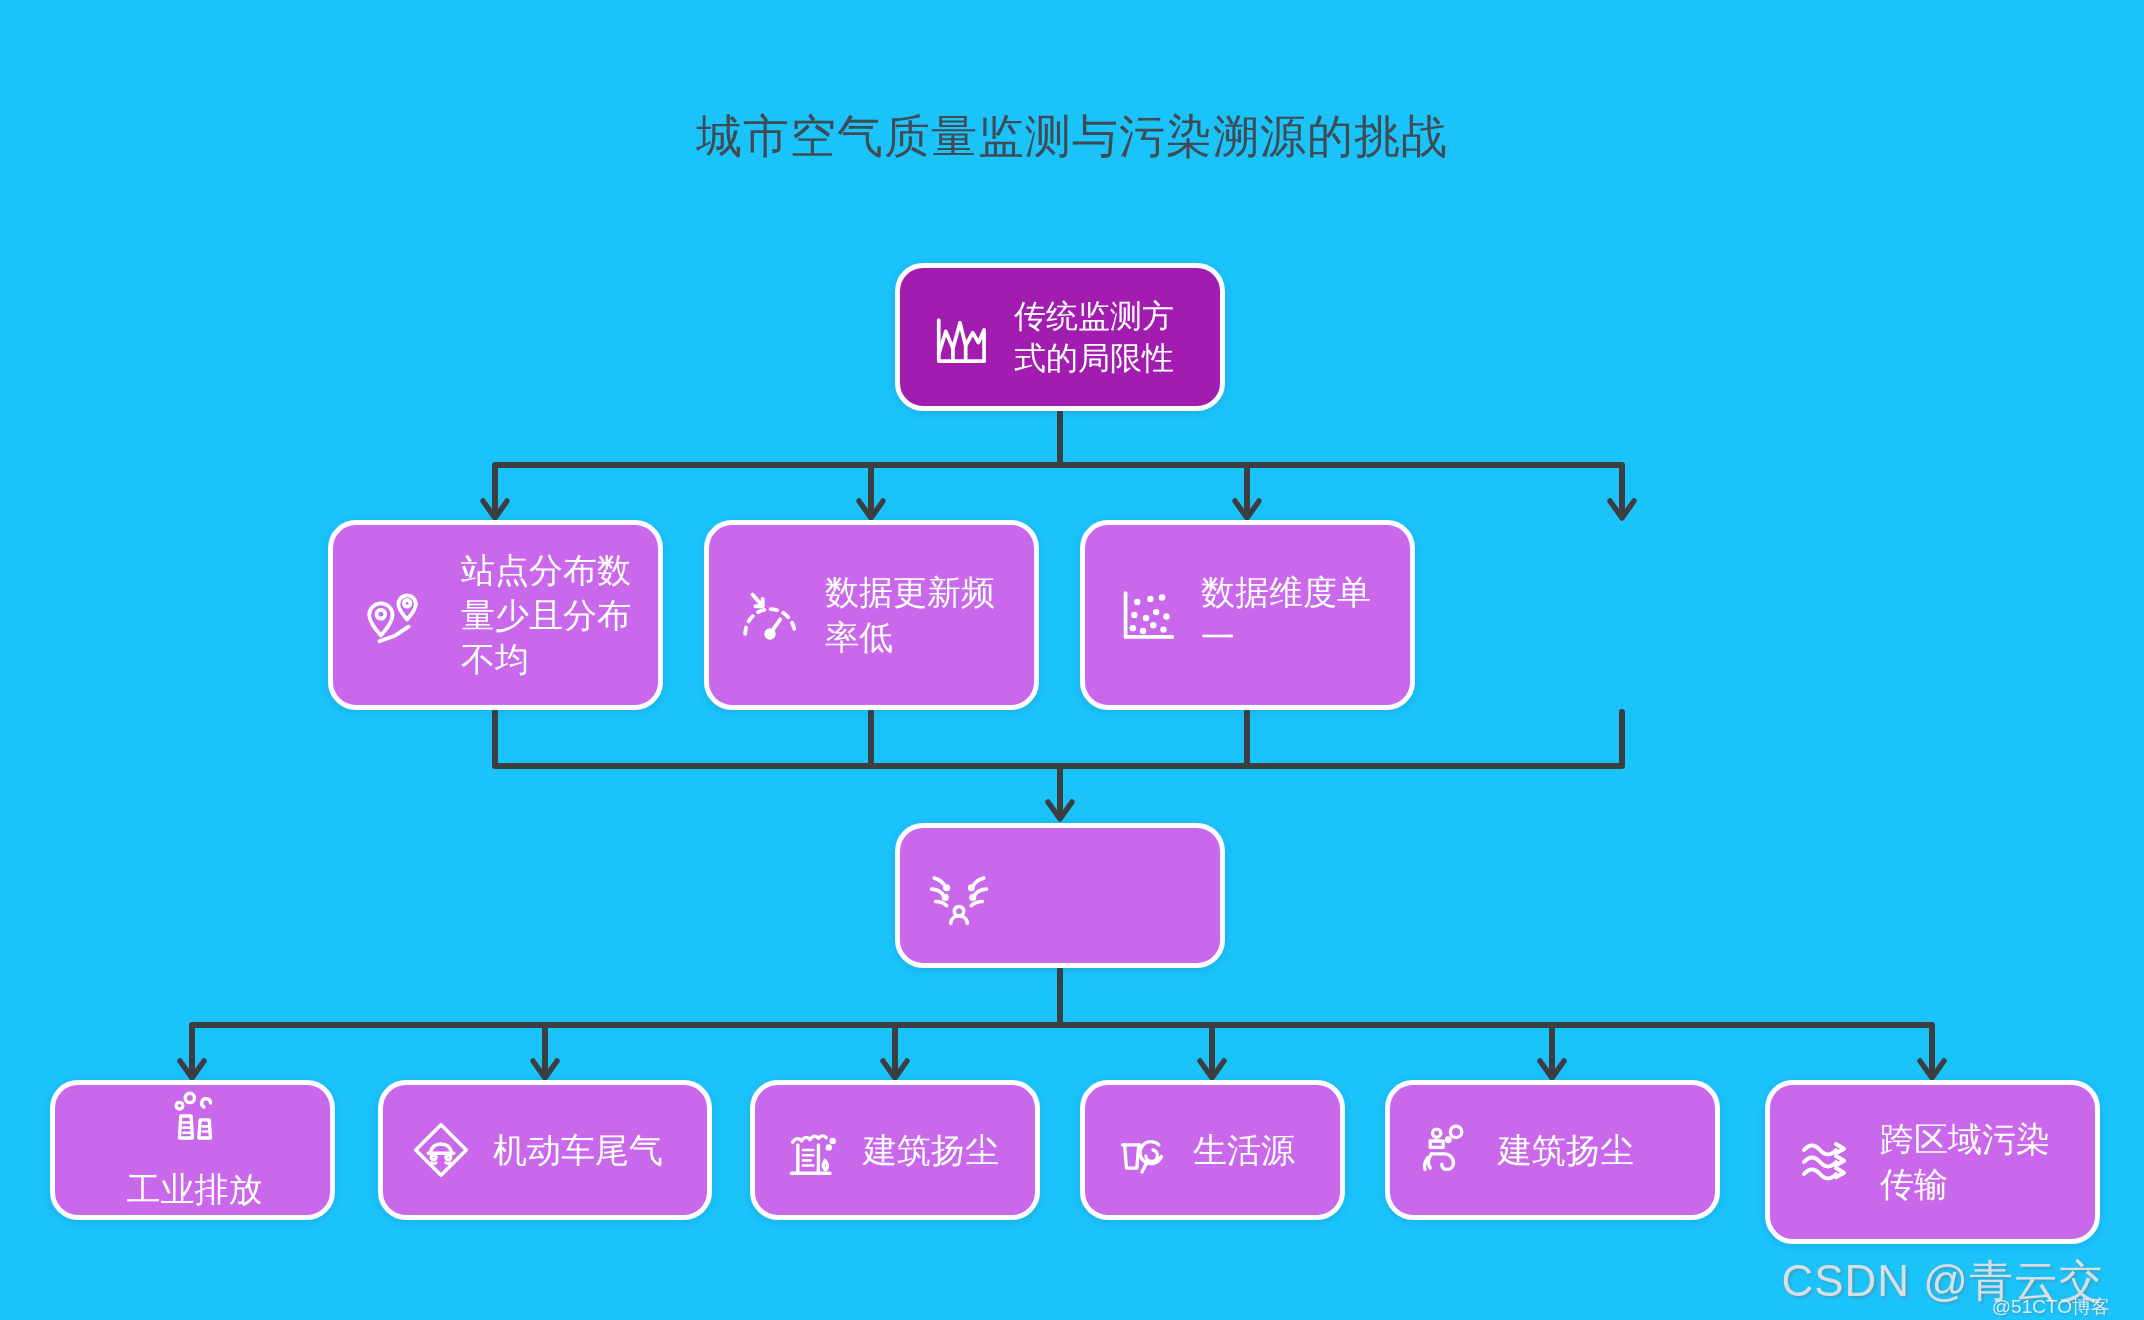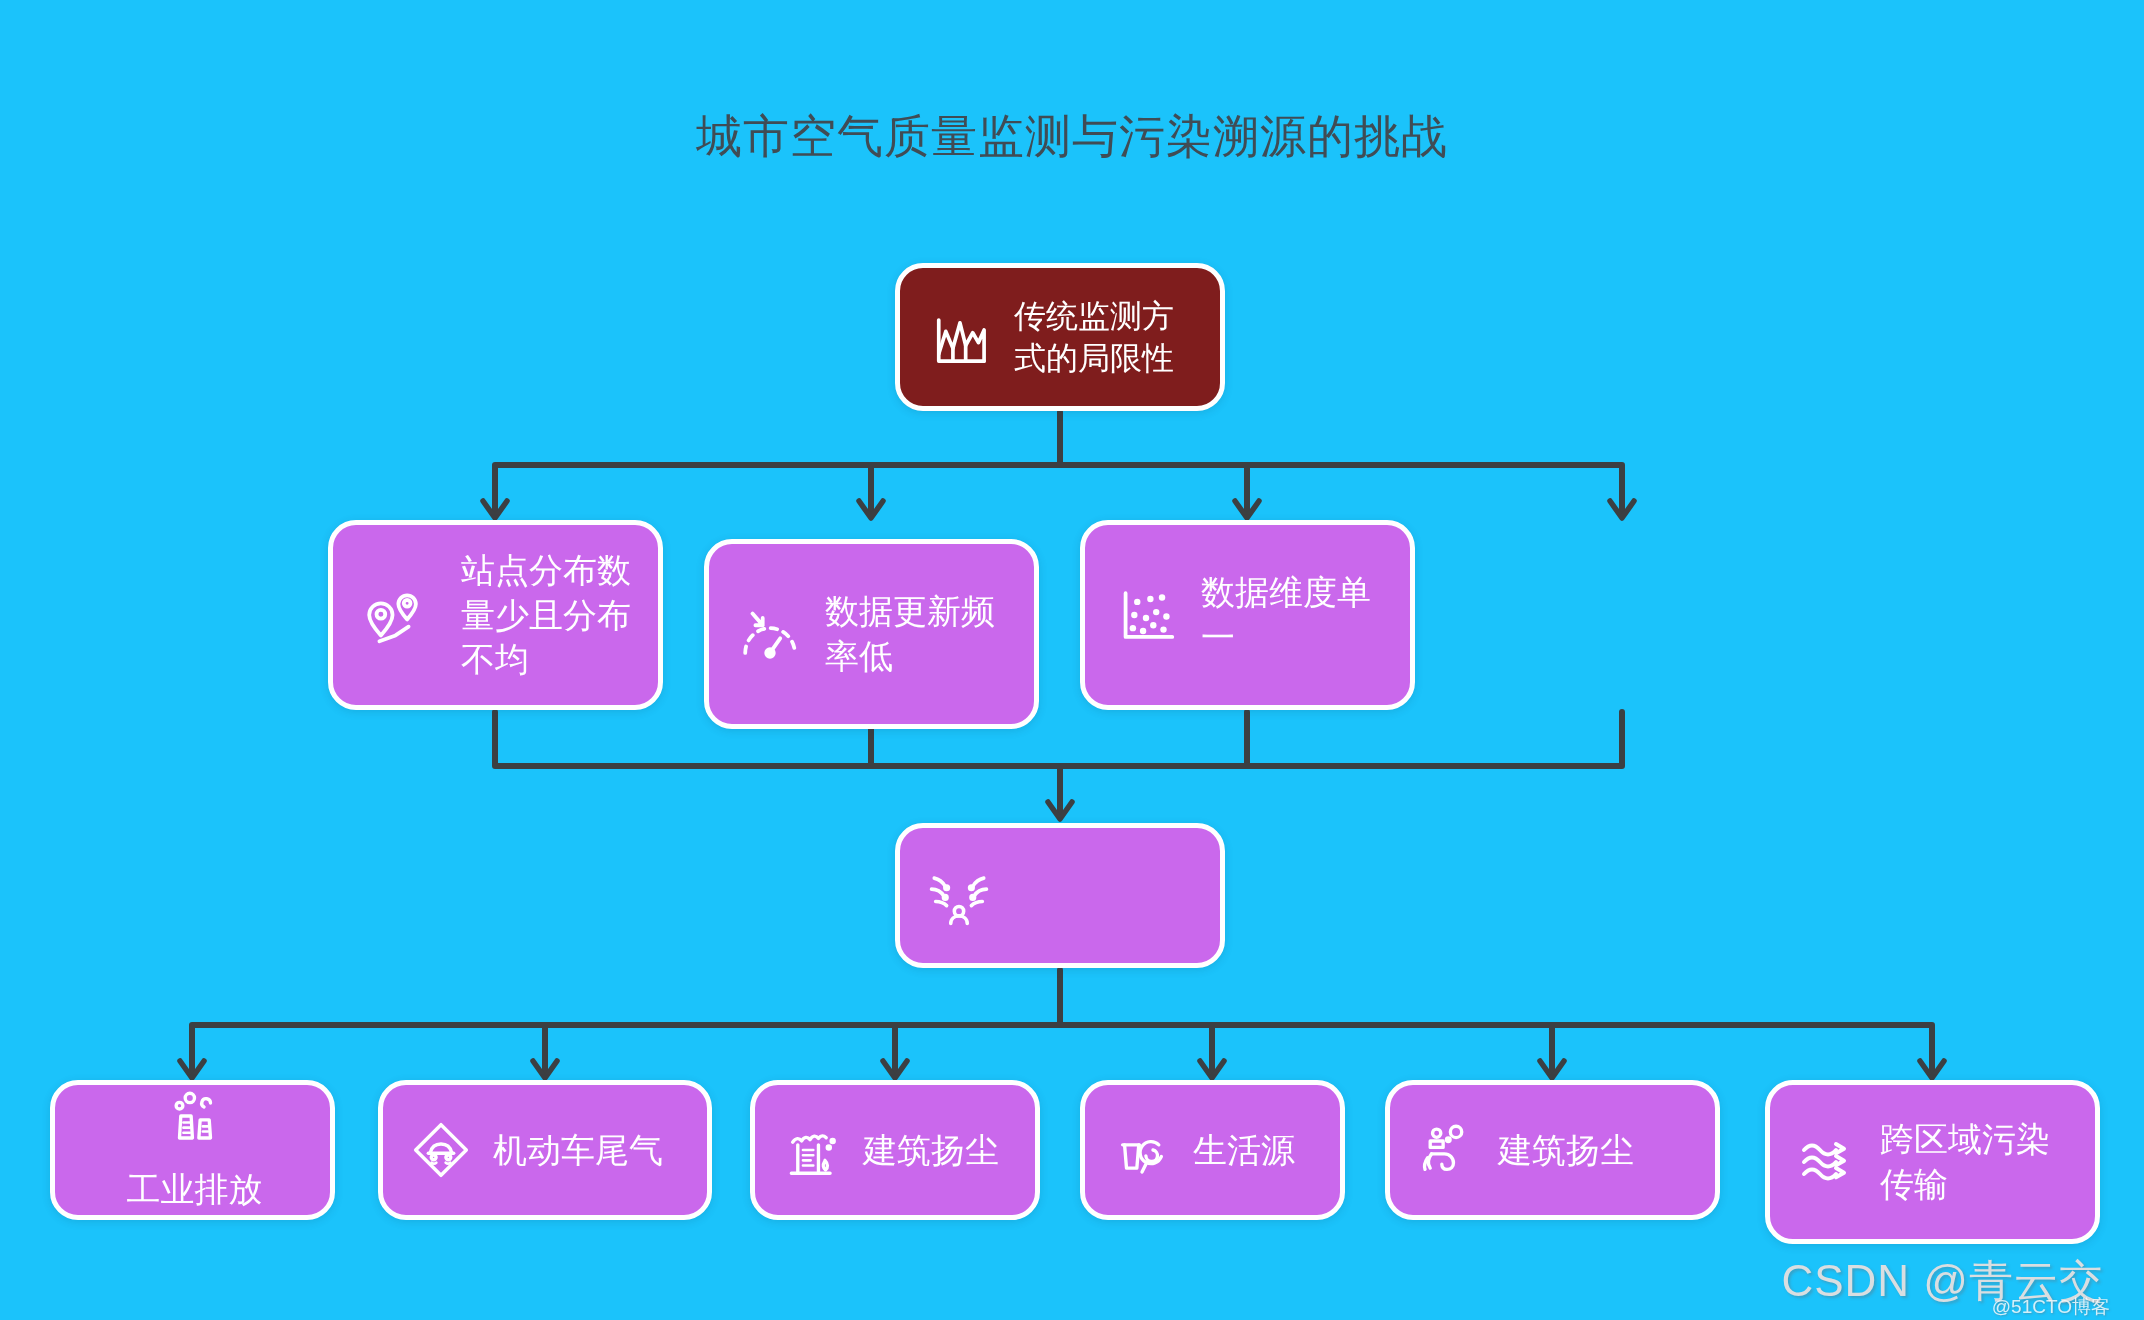--- a/index.html
+++ b/index.html
@@ -21,21 +21,21 @@
     position:absolute;
     box-sizing:border-box;
     border:5px solid #ffffff;
     border-radius:28px;
     display:flex;align-items:center;
     padding:0 22px 0 26px;gap:20px;
     color:#ffffff;
     box-shadow:0 2px 8px rgba(0,60,90,0.15);
   }
   .node.purple{background:#CA68EC;}
-  .node.gray{background:#7f1d1d;}
+  .node.gray{background:#a21caf;}
   .node-icon{flex:0 0 auto;}
   .node-icon svg{display:block;stroke:#ffffff;fill:none;stroke-width:2.6;stroke-linecap:round;stroke-linejoin:round;}
   .node-label{font-size:34px;line-height:1.32;font-weight:400;}
   .watermark{
     position:absolute;right:40px;top:1252px;
     font-size:44px;color:#D9DEE1;
     text-shadow:2px 2px 3px rgba(90,120,135,0.45);
     letter-spacing:1px;
   }
   .watermark-sub{
@@ -92,21 +92,21 @@
         <path d="M15 38c-4.5-5-8-9.5-8-14a8 8 0 1 1 16 0c0 4.5-3.5 9-8 14z"></path>
         <circle cx="15" cy="23.5" r="3"></circle>
         <path d="M33 27c-3.4-3.8-6-7.2-6-10.5a6 6 0 1 1 12 0c0 3.3-2.6 6.7-6 10.5z"></path>
         <circle cx="33" cy="16" r="2.3"></circle>
         <path d="M14 42 L25 38 L34 32"></path>
       </svg>
     </span>
     <span class="node-label" style="width:178px;">站点分布数量少且分布不均</span>
   </div>
 
-  <div class="node purple" style="left:704px;top:520px;width:335px;height:190px;margin-top:19px;">
+  <div class="node purple" style="left:704px;top:520px;width:335px;height:190px;">
     <span class="node-icon">
       <svg width="70" height="70" viewBox="0 0 48 48">
         <path d="M12 10 l7 8 M19 13 v5 h-5"></path>
         <path d="M7 37 A17 17 0 0 1 41 37" stroke-dasharray="4.5 4.5"></path>
         <circle cx="24" cy="37" r="2.6" fill="#ffffff"></circle>
         <path d="M24 37 L31 27"></path>
       </svg>
     </span>
     <span class="node-label" style="width:178px;">数据更新频率低</span>
   </div>

